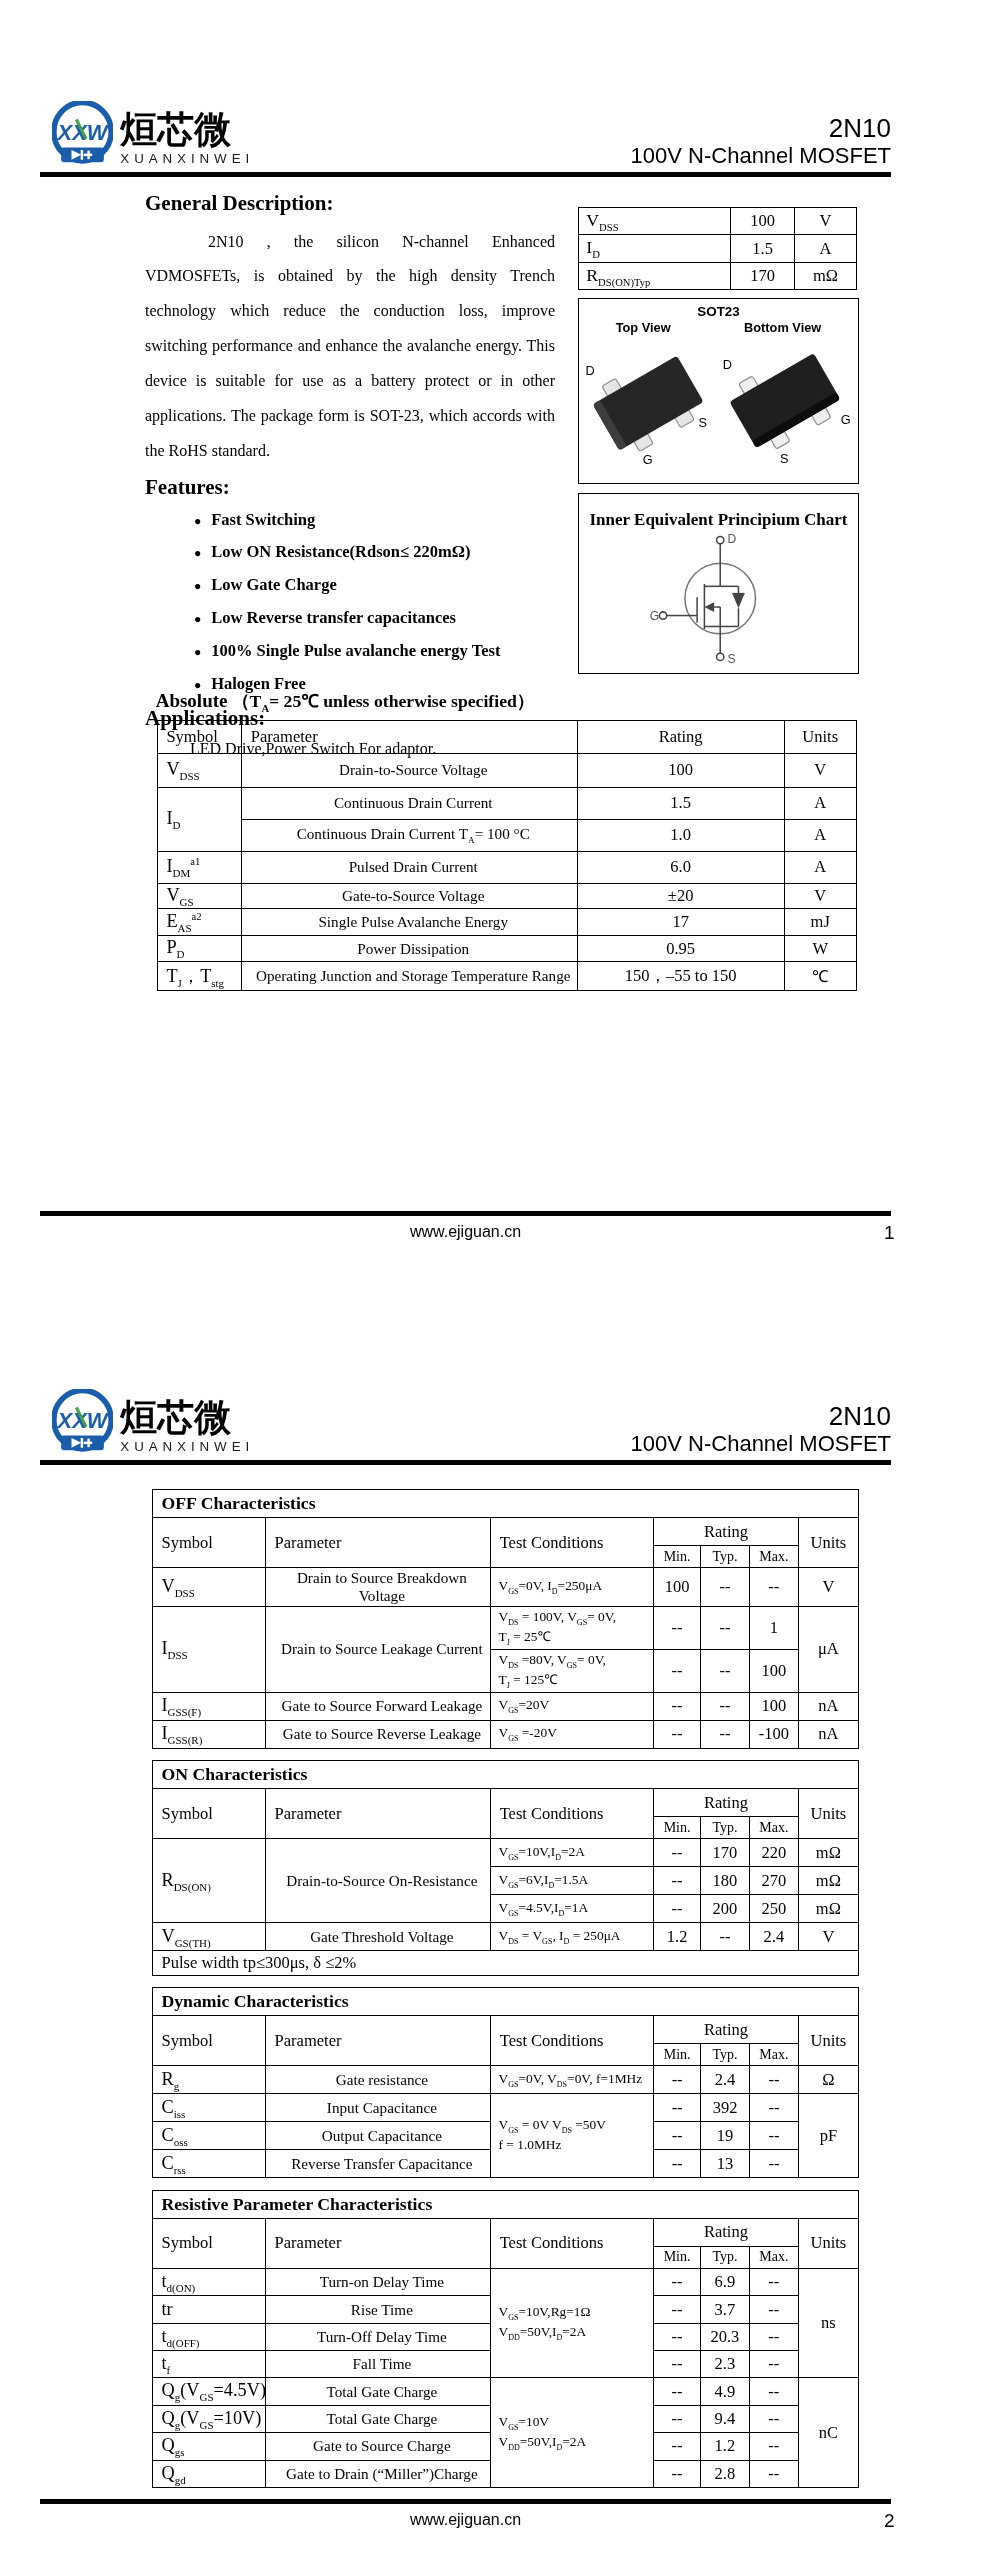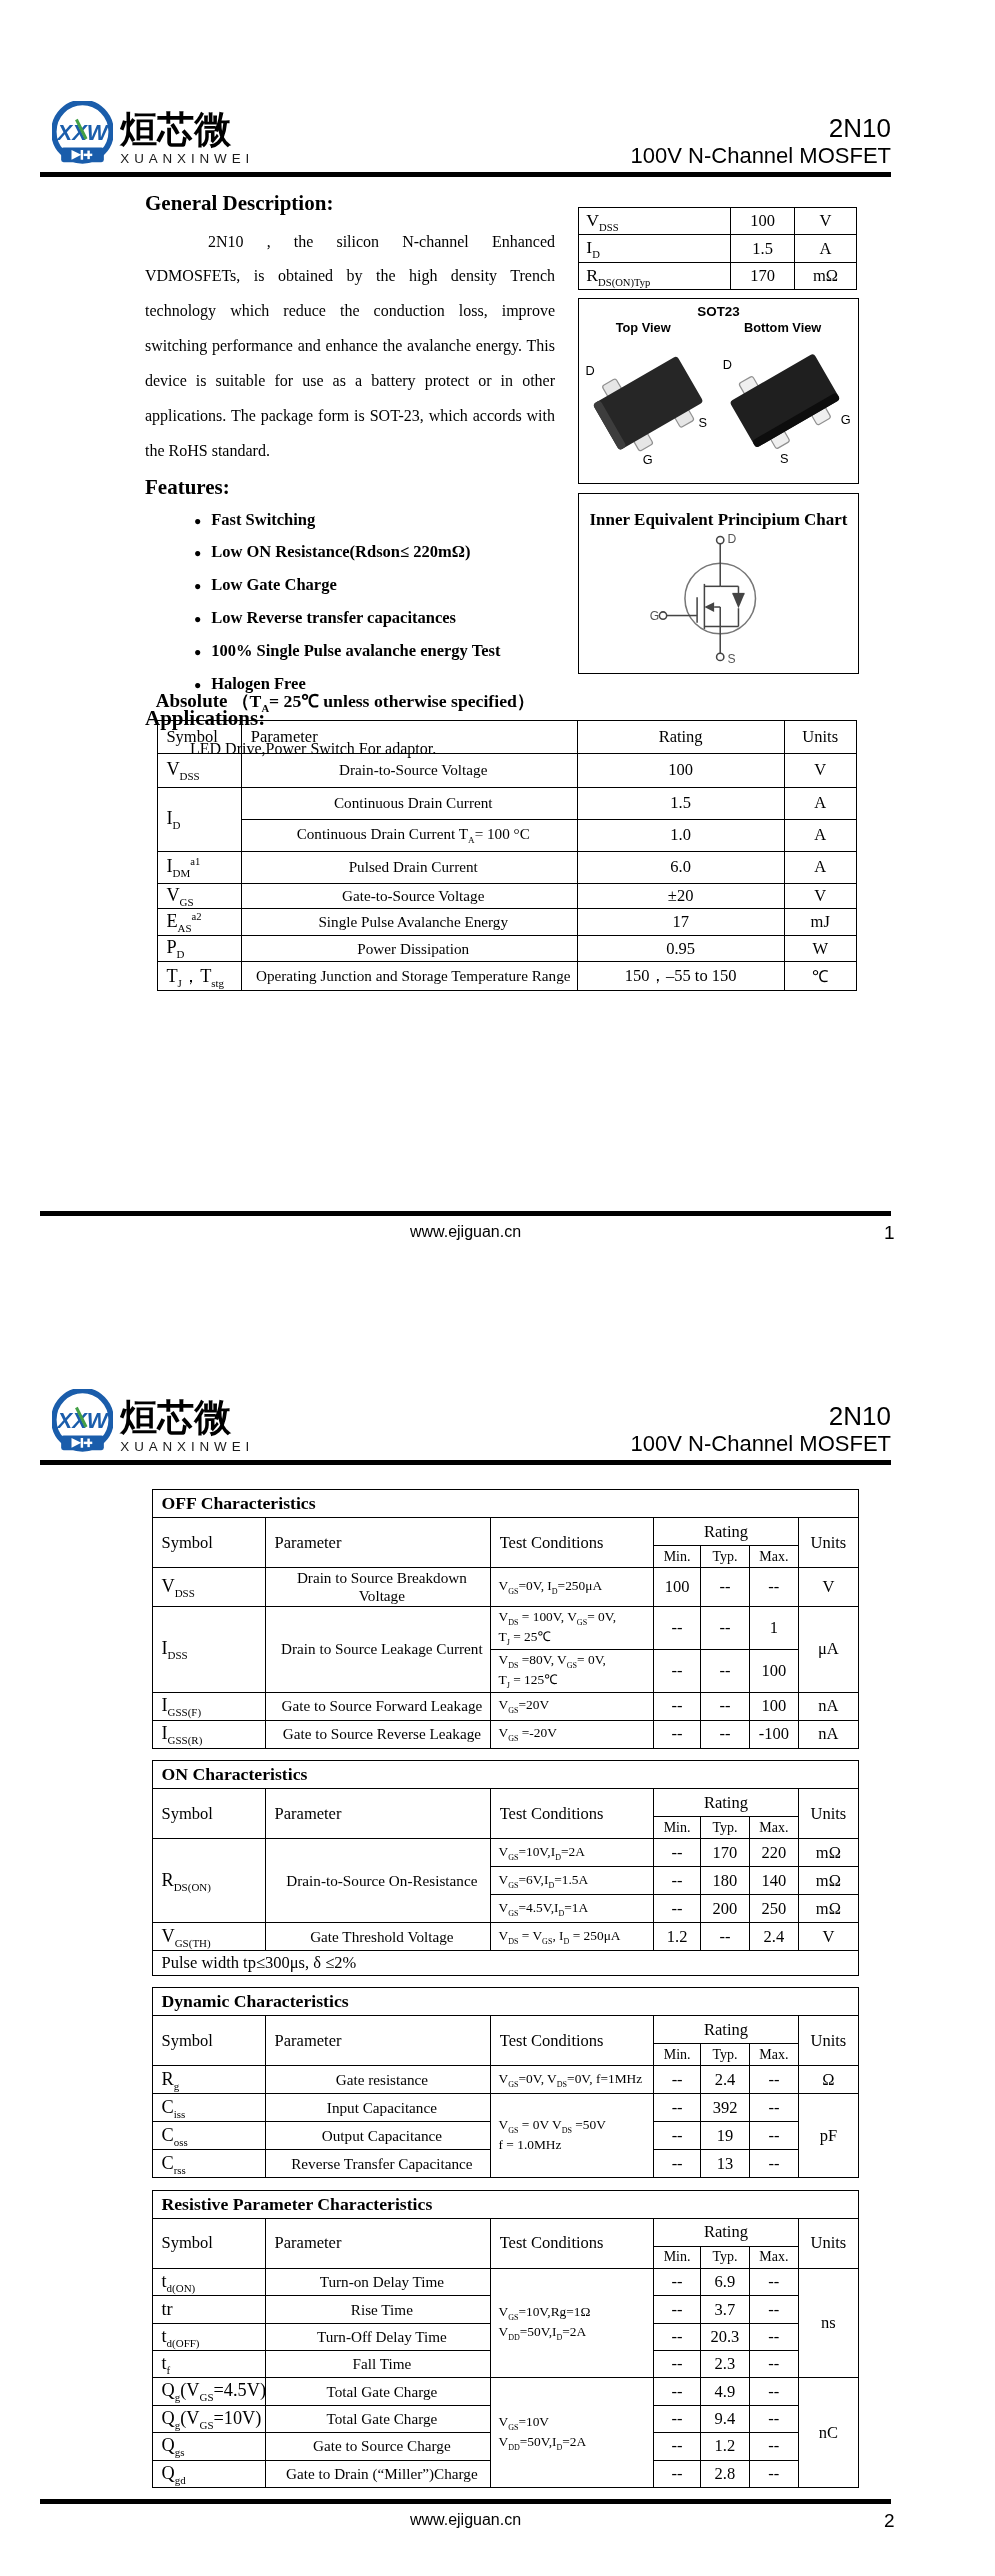--- a/index.html
+++ b/index.html
@@ -428,21 +428,21 @@
             <td class="tc">V<sub>GS</sub>=10V,I<sub>D</sub>=2A</td>
             <td class="num">--</td>
             <td class="num">170</td>
             <td class="num">220</td>
             <td class="unit">mΩ</td>
           </tr>
           <tr style="height: 28px;">
             <td class="tc">V<sub>GS</sub>=6V,I<sub>D</sub>=1.5A</td>
             <td class="num">--</td>
             <td class="num">180</td>
-            <td class="num">140</td>
+            <td class="num">270</td>
             <td class="unit">mΩ</td>
           </tr>
           <tr style="height: 28px;">
             <td class="tc">V<sub>GS</sub>=4.5V,I<sub>D</sub>=1A</td>
             <td class="num">--</td>
             <td class="num">200</td>
             <td class="num">250</td>
             <td class="unit">mΩ</td>
           </tr>
           <tr style="height: 28px;">

